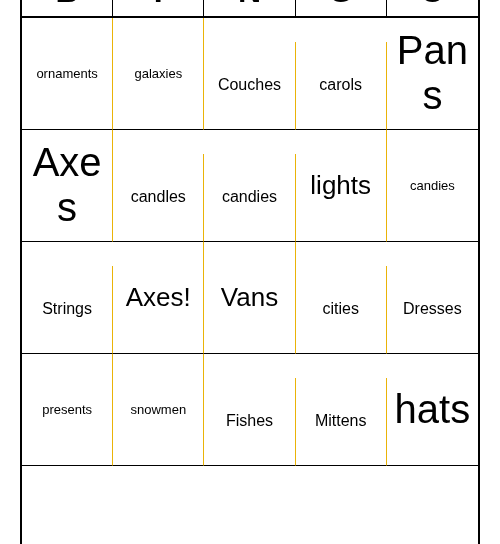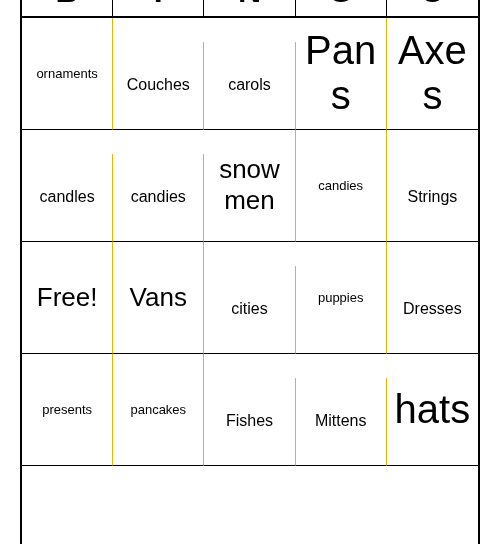--- a/index.html
+++ b/index.html
@@ -93,33 +93,33 @@
 <div class="bingo-card">
   <div class="bingo-header">
   <div class="bingo-header-cell">B</div>
       <div class="bingo-header-cell">I</div>
       <div class="bingo-header-cell">N</div>
       <div class="bingo-header-cell">G</div>
       <div class="bingo-header-cell">O</div>
     </div>
   <div class="bingo-grid">
   <div class="bingo-cell size-small">ornaments</div>
+      <div class="bingo-cell size-small">galaxies</div>
       <div class="bingo-cell size-medium">Couches</div>
       <div class="bingo-cell size-medium">carols</div>
       <div class="bingo-cell size-xlarge">Pans</div>
       <div class="bingo-cell size-xlarge">Axes</div>
       <div class="bingo-cell size-medium">candles</div>
       <div class="bingo-cell size-medium">candies</div>
-      <div class="bingo-cell size-large">snowmen</div>
+      <div class="bingo-cell size-large">lights</div>
       <div class="bingo-cell size-small">candies</div>
       <div class="bingo-cell size-medium">Strings</div>
-      <div class="bingo-cell size-large">Free!</div>
+      <div class="bingo-cell size-large">Axes!</div>
       <div class="bingo-cell size-large">Vans</div>
       <div class="bingo-cell size-medium">cities</div>
-      <div class="bingo-cell size-small">puppies</div>
       <div class="bingo-cell size-medium">Dresses</div>
       <div class="bingo-cell size-small">presents</div>
-      <div class="bingo-cell size-small">pancakes</div>
+      <div class="bingo-cell size-small">snowmen</div>
       <div class="bingo-cell size-medium">Fishes</div>
       <div class="bingo-cell size-medium">Mittens</div>
       <div class="bingo-cell size-xlarge">hats</div>
     </div>
 </div>
 
 </body></html>

